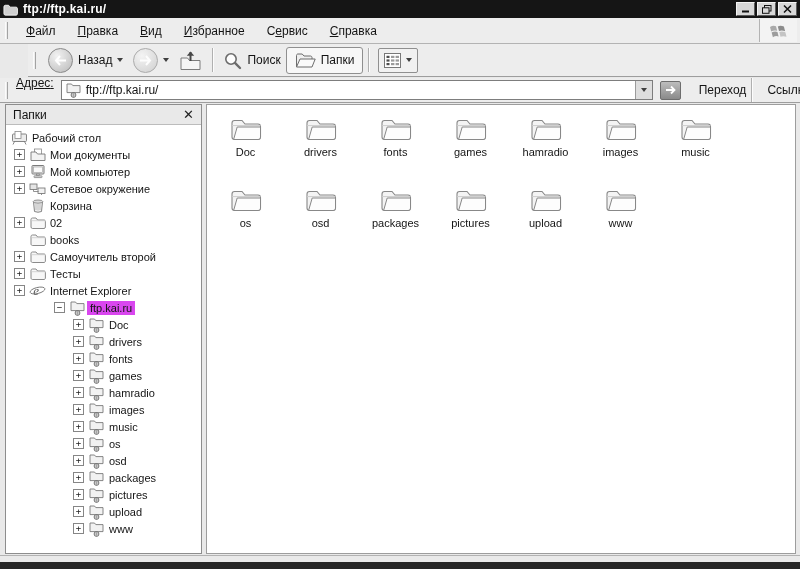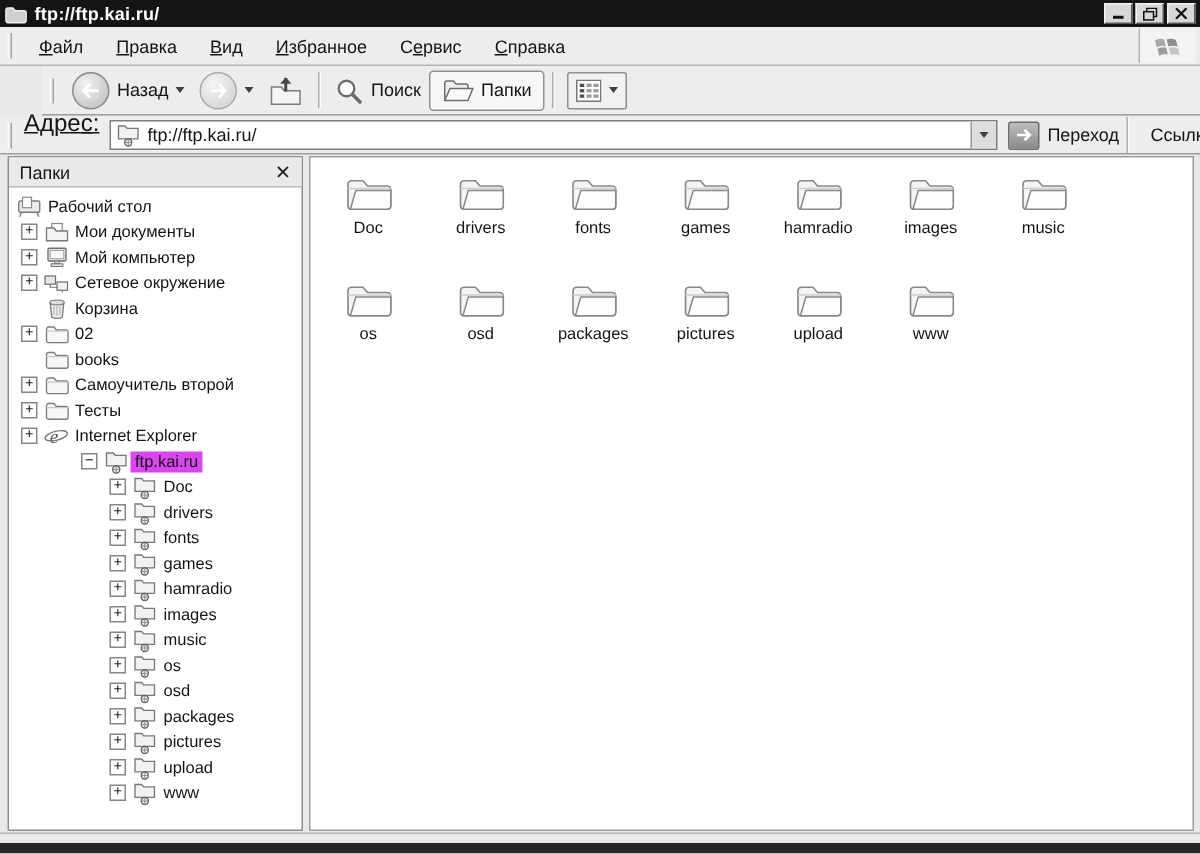--- a/index.html
+++ b/index.html
@@ -48,28 +48,28 @@
     border-right:3px solid transparent; border-top:4px solid #3f3f3f; }
   .tb-sep { width:1px; height:24px; background:#b0b0b0; box-shadow:1px 0 0 #fcfcfc; margin:0 5px; flex:none; }
   .tb-toggle { border:1px solid #8f8f8f; border-radius:3px; background:#f7f7f7; height:27px; padding:0 8px; }
   .views-btn { border:1px solid #8f8f8f; border-radius:2px; background:#f1f1f1;
     height:25px; padding:0 5px; display:flex; align-items:center; gap:5px; margin-left:4px; }
 
   
   .addressbar { position:absolute; left:0; top:78px; width:800px; height:25px;
     background:#ededed; border-bottom:1px solid #9d9d9d;
     display:flex; align-items:center; }
-  .addr-label { margin:0 7px 14px 1px; font-size:16px; flex:none;text-decoration:underline; }
+  .addr-label { margin:0 7px 14px 1px; font-size:12px; flex:none;text-decoration:underline; }
   .addr-combo { flex:none; width:592px; height:20px; background:#fff;
     border:1px solid #7d7d7d; display:flex; align-items:center; padding-left:3px; }
   .addr-icon { margin-right:4px; flex:none; }
   .addr-value { font-size:12px; white-space:nowrap; }
   .addr-drop { margin-left:auto; width:17px; height:18px; background:#dedede;
     border-left:1px solid #9b9b9b; display:flex; align-items:center; justify-content:center; flex:none; }
-  .go-btn { display:flex; align-items:center; gap:5px; margin-left:7px; font-size:12px; flex:none; }
+  .go-btn { display:flex; align-items:center; gap:18px; margin-left:7px; font-size:12px; flex:none; }
   .go-icon { width:21px; height:19px; border:1px solid #6d6d6d; border-radius:2px;
     background:linear-gradient(#bdbdbd,#8a8a8a);
     display:flex; align-items:center; justify-content:center; }
   .links { display:flex; align-items:flex-end; gap:8px; margin-left:10px; font-size:12px; flex:none; }
 
   
   .sidebar { position:absolute; left:5px; top:104px; width:197px; height:450px;
     background:#fff; border:1px solid #8d8d8d; }
   .sidebar-header { height:20px; background:#e9e9e9; border-bottom:1px solid #bcbcbc;
     display:flex; align-items:center; padding:0 7px; font-size:12px; }

